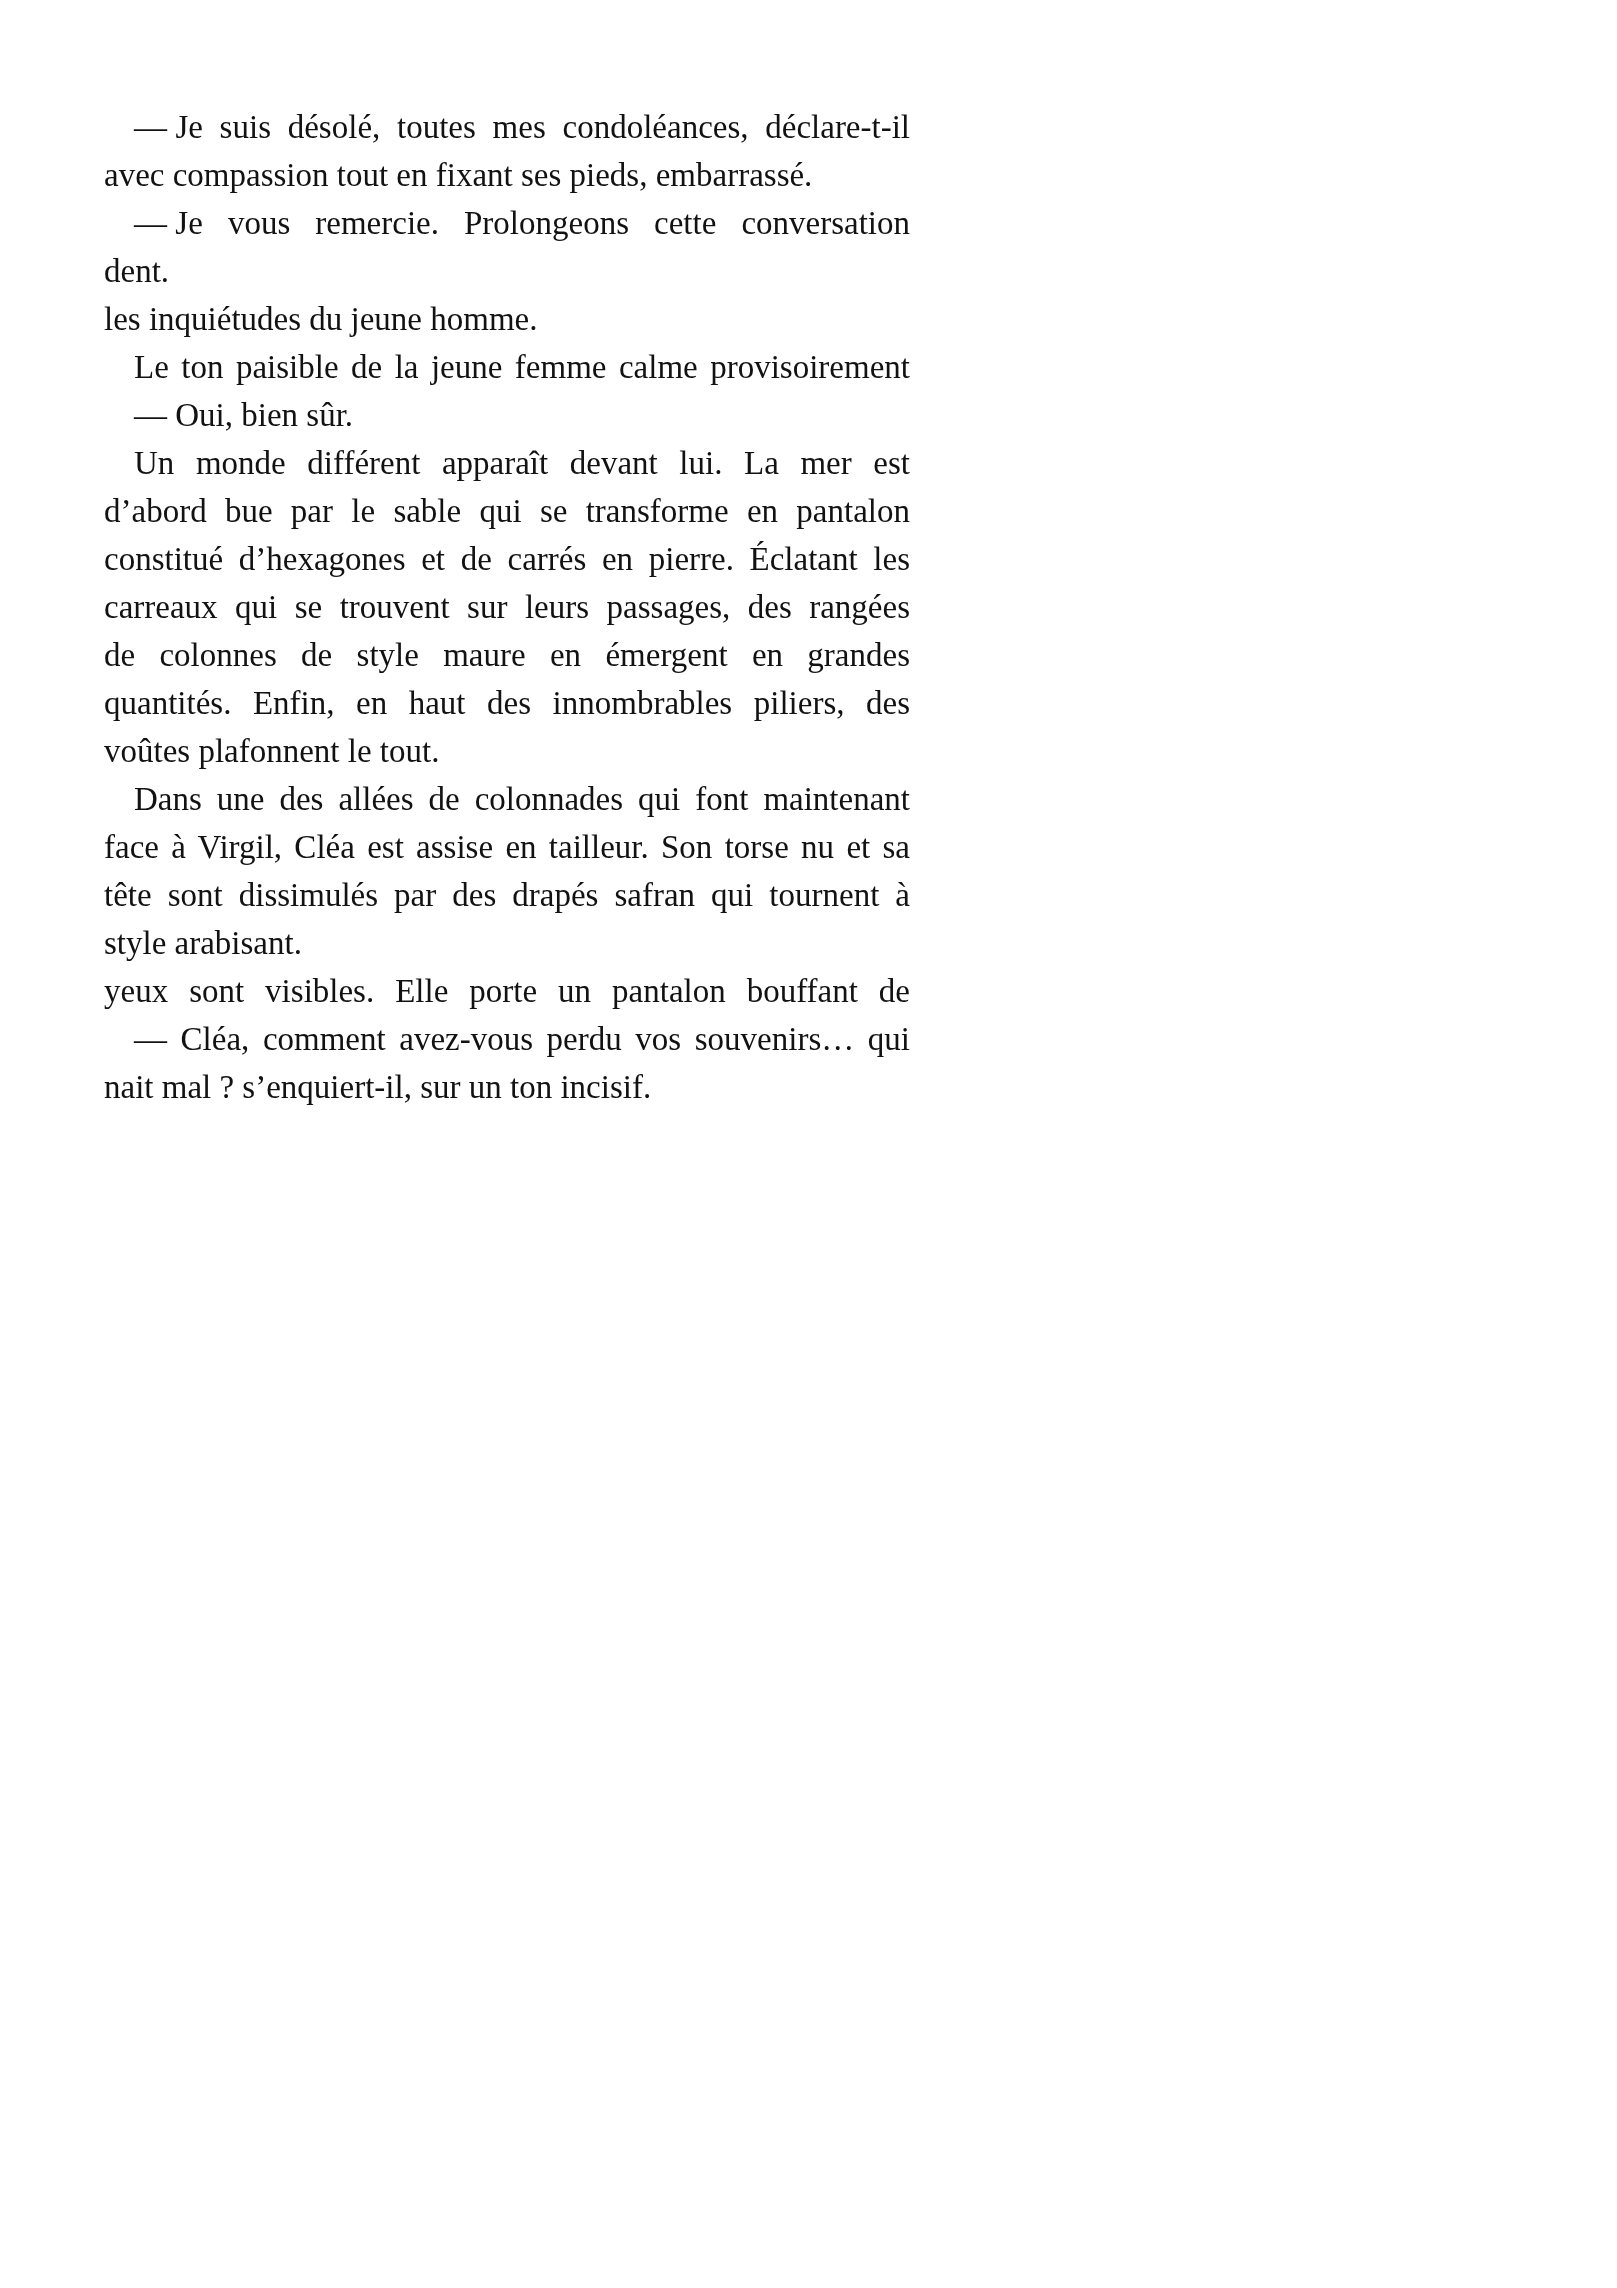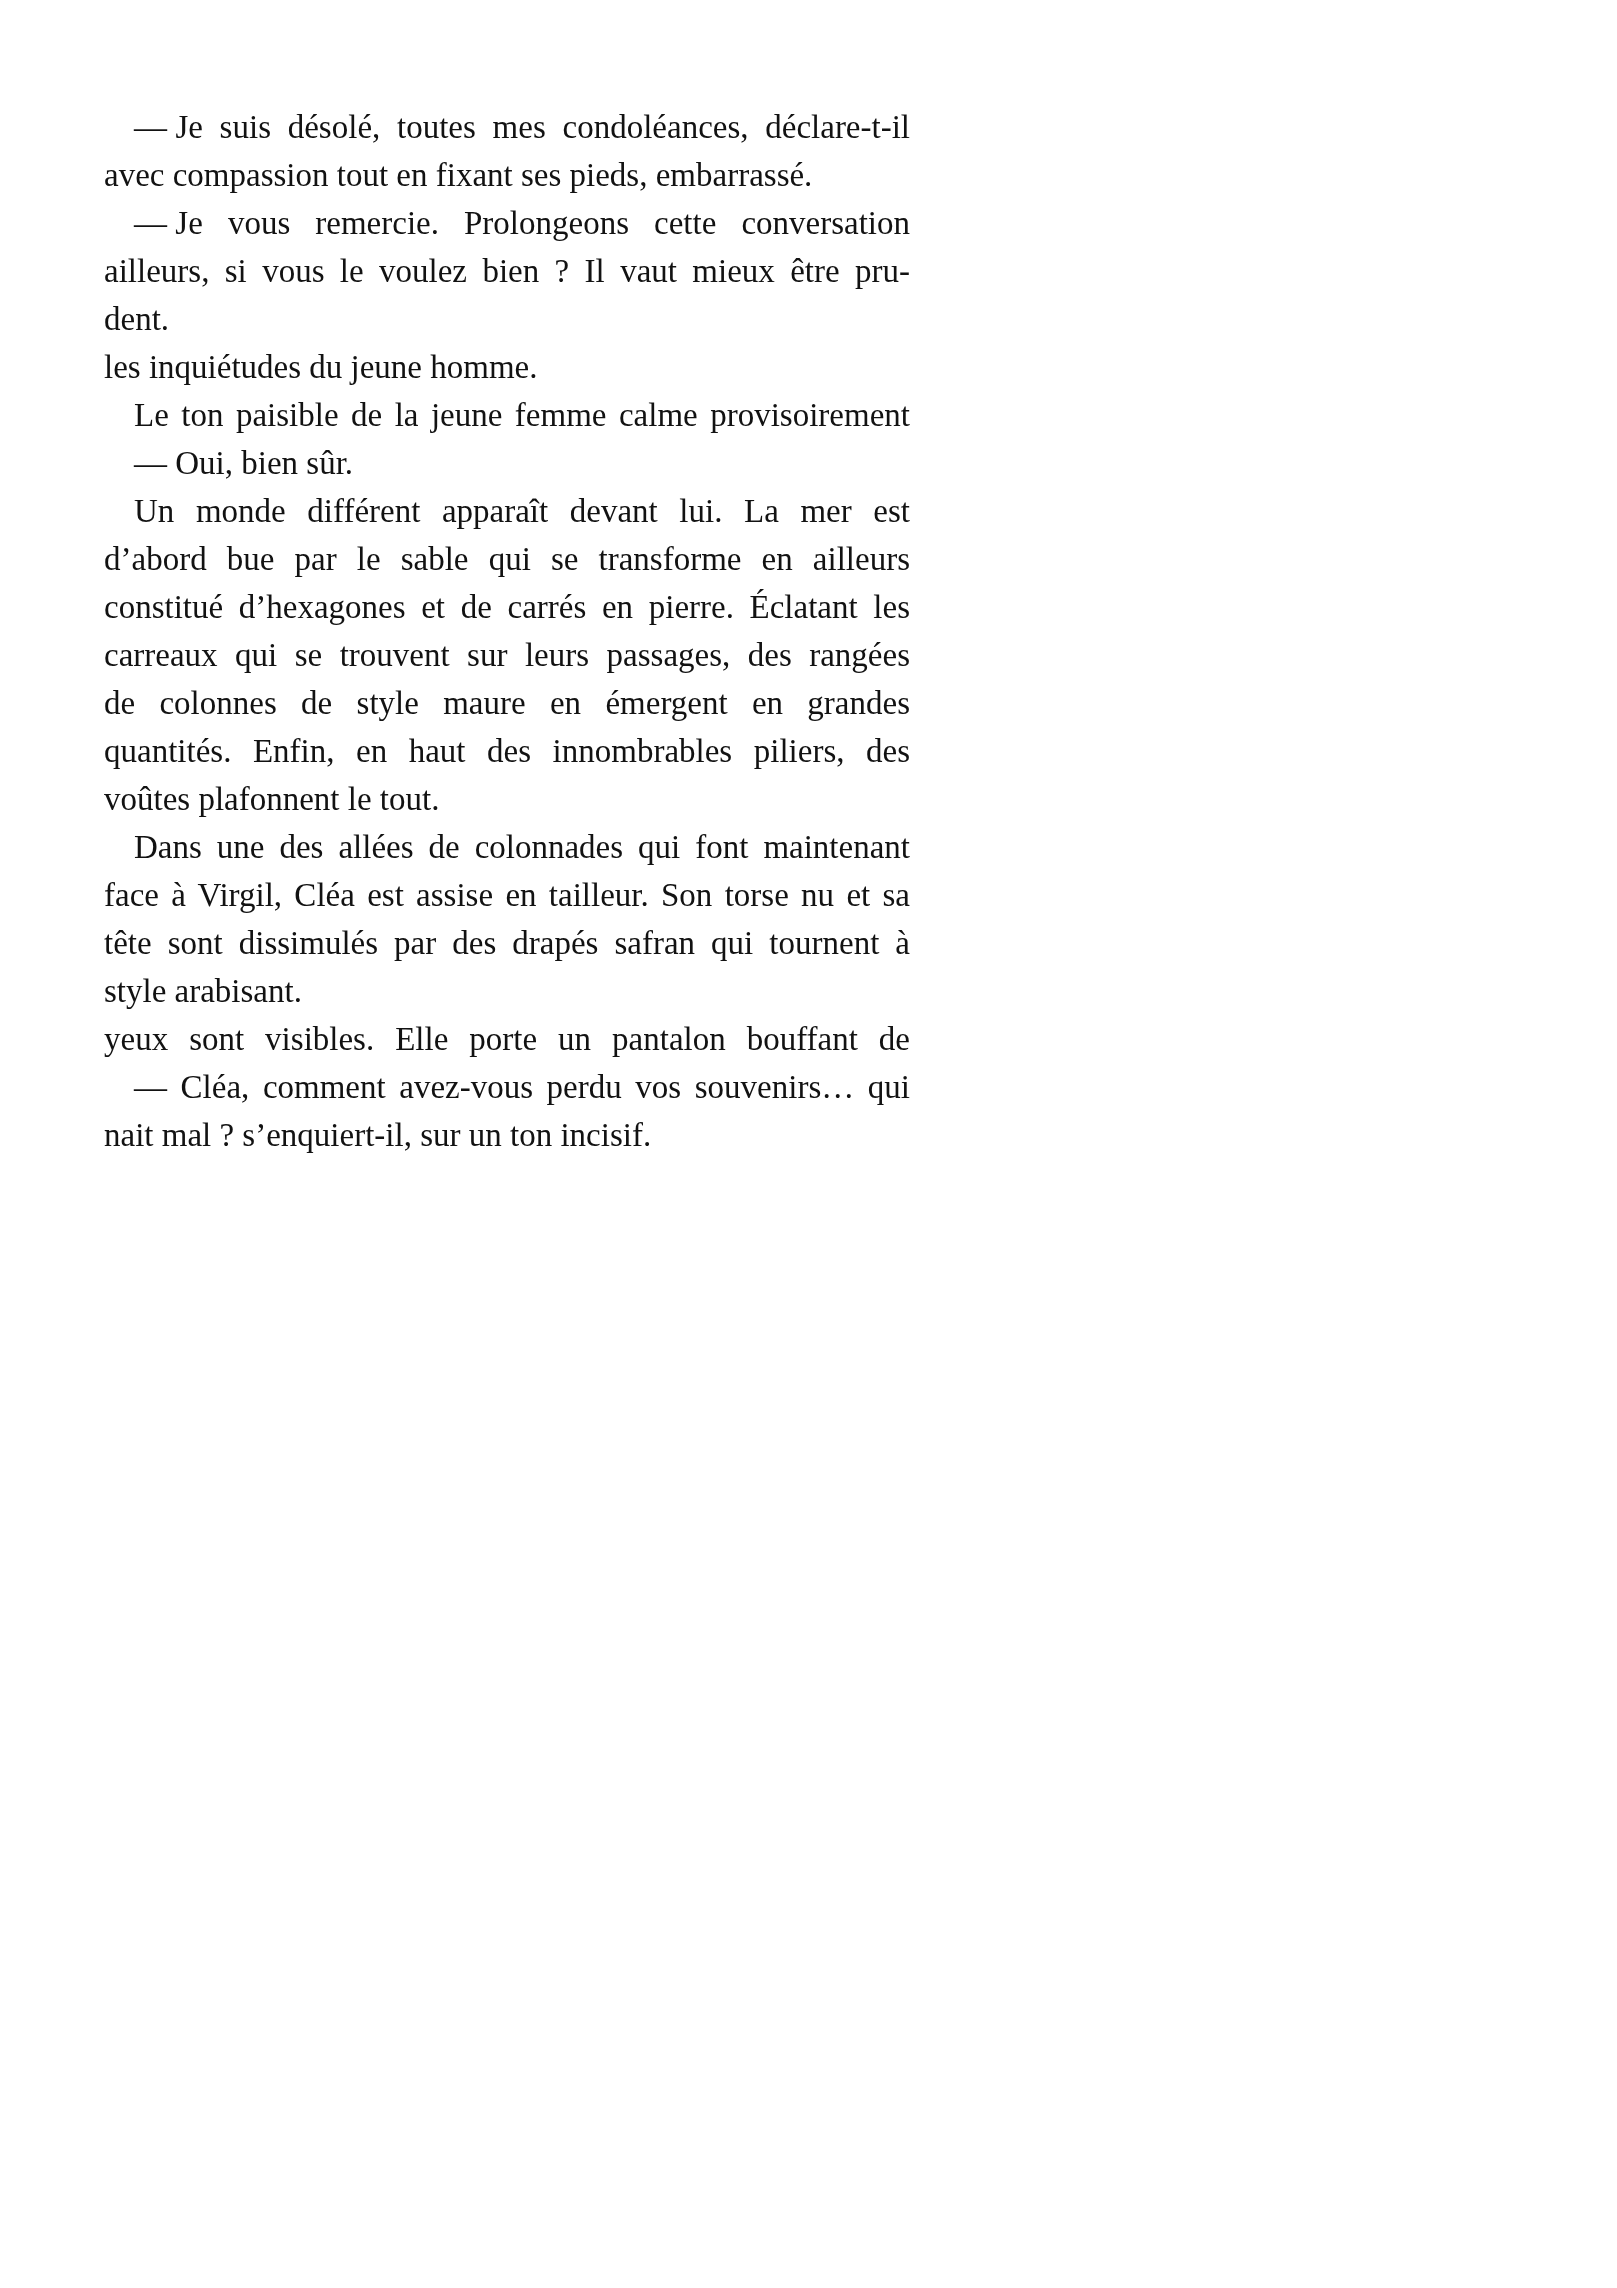--- a/index.html
+++ b/index.html
@@ -63,36 +63,35 @@
 
   <div class="textblock">
 
     <p class="para">
       <span class="line indent">— Je  suis  désolé,  toutes  mes  condoléances,  déclare-t-il</span>
       <span class="line last">avec compassion tout en fixant ses pieds, embarrassé.</span>
     </p>
 
     <p class="para">
       <span class="line indent">— Je   vous   remercie.   Prolongeons   cette   conversation</span>
-      <span class="line">ailleurs, si vous le voulez bien ? Il vaut mieux être pru-</span>
       <span class="line last">dent.</span>
     </p>
 
     <p class="para">
       <span class="line last">les inquiétudes du jeune homme.</span>
       <span class="line indent">Le ton paisible de la jeune femme calme provisoirement</span>
     </p>
 
     <p class="para">
       <span class="line last indent">— Oui, bien sûr.</span>
     </p>
 
     <p class="para">
       <span class="line indent">Un  monde  différent  apparaît  devant  lui.  La  mer  est</span>
-      <span class="line">d’abord  bue  par  le  sable  qui  se  transforme  en  ailleurs</span>
+      <span class="line">d’abord  bue  par  le  sable  qui  se  transforme  en  pantalon</span>
       <span class="line">constitué d’hexagones et de carrés en pierre. Éclatant les</span>
       <span class="line">carreaux qui se trouvent sur leurs passages, des rangées</span>
       <span class="line">de  colonnes  de  style  maure  en  émergent  en  grandes</span>
       <span class="line">quantités.  Enfin,  en  haut  des  innombrables  piliers,  des</span>
       <span class="line last">voûtes plafonnent le tout.</span>
     </p>
 
     <p class="para">
       <span class="line indent">Dans une des allées de colonnades qui font maintenant</span>
       <span class="line">face à Virgil, Cléa est assise en tailleur. Son torse nu et sa</span>

